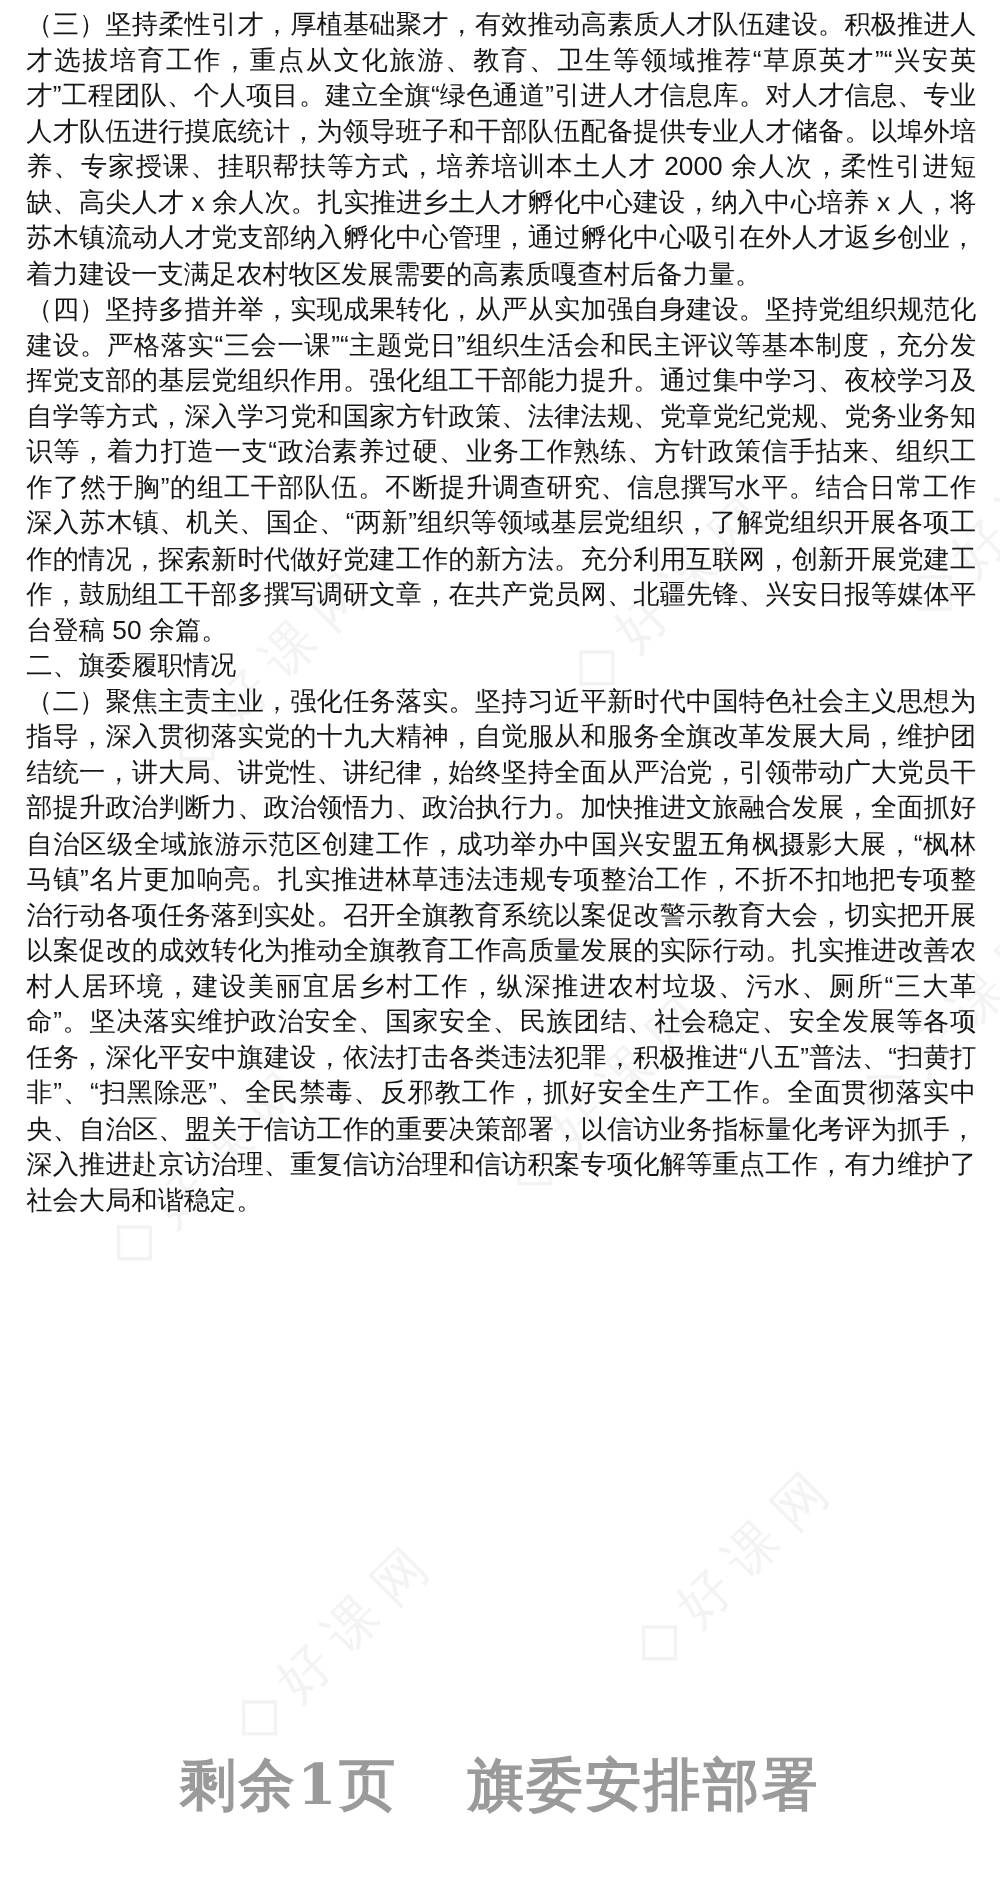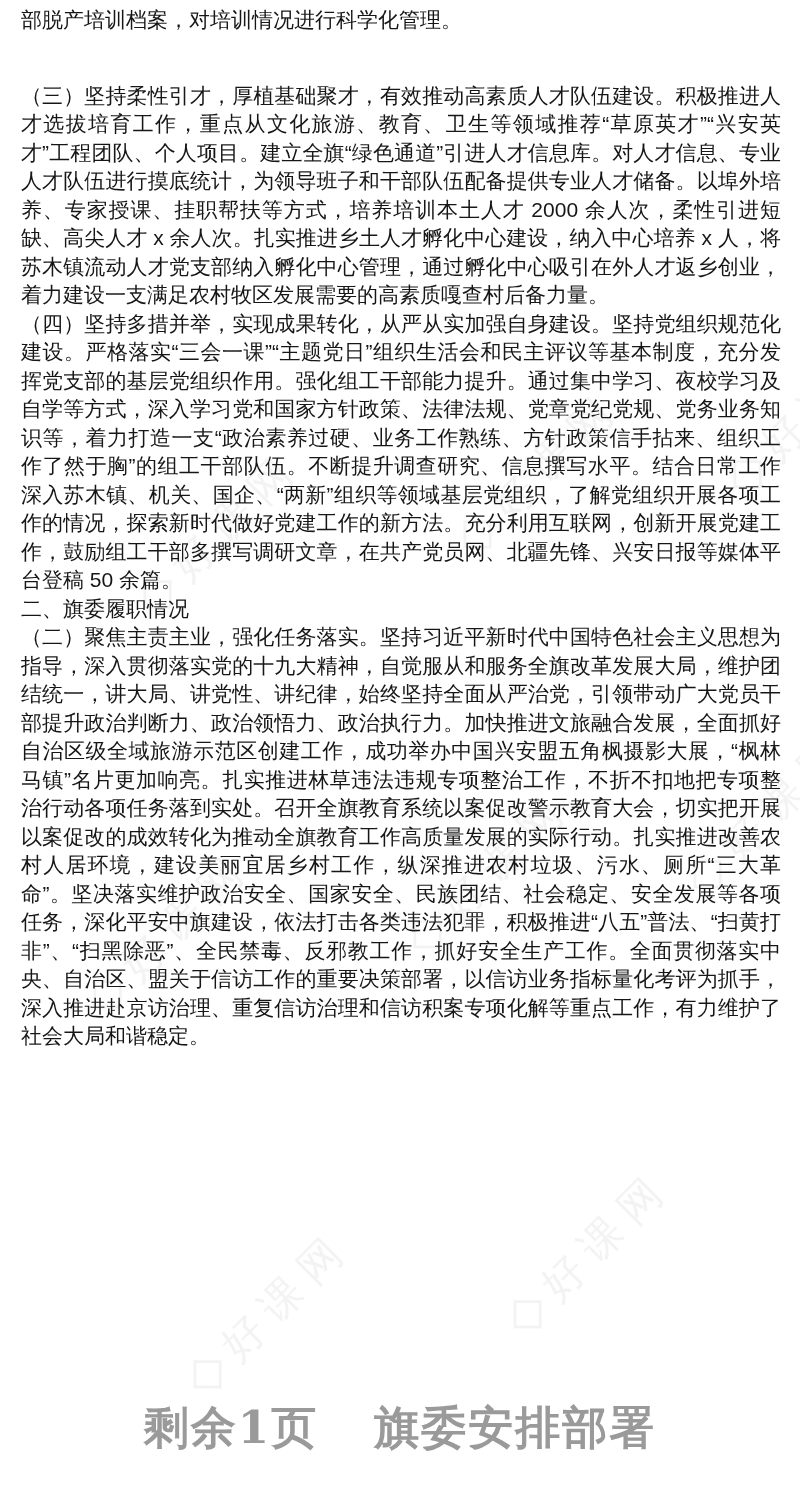--- a/index.html
+++ b/index.html
@@ -69,21 +69,20 @@
   <div class="wm" style="left:430px; top:440px;"><span class="logo">◇</span><span>好课网</span></div>
   <div class="wm" style="left:700px; top:380px;"><span class="logo">◇</span><span>好课网</span></div>
   <div class="wm" style="left:60px;  top:900px;"><span class="logo">◇</span><span>好课网</span></div>
   <div class="wm" style="left:380px; top:840px;"><span class="logo">◇</span><span>好课网</span></div>
   <div class="wm" style="left:660px; top:780px;"><span class="logo">◇</span><span>好课网</span></div>
   <div class="wm" style="left:160px; top:1280px;"><span class="logo">◇</span><span>好课网</span></div>
   <div class="wm" style="left:480px; top:1220px;"><span class="logo">◇</span><span>好课网</span></div>
 </div>
 
 <div class="page-text">
-  <p class="trailing">部脱产培训档案，对培训情况进行科学化管理。</p>
   <p>（三）坚持柔性引才，厚植基础聚才，有效推动高素质人才队伍建设。积极推进人才选拔培育工作，重点从文化旅游、教育、卫生等领域推荐“草原英才”“兴安英才”工程团队、个人项目。建立全旗“绿色通道”引进人才信息库。对人才信息、专业人才队伍进行摸底统计，为领导班子和干部队伍配备提供专业人才储备。以埠外培养、专家授课、挂职帮扶等方式，培养培训本土人才 2000 余人次，柔性引进短缺、高尖人才 x 余人次。扎实推进乡土人才孵化中心建设，纳入中心培养 x 人，将苏木镇流动人才党支部纳入孵化中心管理，通过孵化中心吸引在外人才返乡创业，着力建设一支满足农村牧区发展需要的高素质嘎查村后备力量。</p>
   <p>（四）坚持多措并举，实现成果转化，从严从实加强自身建设。坚持党组织规范化建设。严格落实“三会一课”“主题党日”组织生活会和民主评议等基本制度，充分发挥党支部的基层党组织作用。强化组工干部能力提升。通过集中学习、夜校学习及自学等方式，深入学习党和国家方针政策、法律法规、党章党纪党规、党务业务知识等，着力打造一支“政治素养过硬、业务工作熟练、方针政策信手拈来、组织工作了然于胸”的组工干部队伍。不断提升调查研究、信息撰写水平。结合日常工作深入苏木镇、机关、国企、“两新”组织等领域基层党组织，了解党组织开展各项工作的情况，探索新时代做好党建工作的新方法。充分利用互联网，创新开展党建工作，鼓励组工干部多撰写调研文章，在共产党员网、北疆先锋、兴安日报等媒体平台登稿 50 余篇。</p>
   <p class="heading">二、旗委履职情况</p>
   <p>（二）聚焦主责主业，强化任务落实。坚持习近平新时代中国特色社会主义思想为指导，深入贯彻落实党的十九大精神，自觉服从和服务全旗改革发展大局，维护团结统一，讲大局、讲党性、讲纪律，始终坚持全面从严治党，引领带动广大党员干部提升政治判断力、政治领悟力、政治执行力。加快推进文旅融合发展，全面抓好自治区级全域旅游示范区创建工作，成功举办中国兴安盟五角枫摄影大展，“枫林马镇”名片更加响亮。扎实推进林草违法违规专项整治工作，不折不扣地把专项整治行动各项任务落到实处。召开全旗教育系统以案促改警示教育大会，切实把开展以案促改的成效转化为推动全旗教育工作高质量发展的实际行动。扎实推进改善农村人居环境，建设美丽宜居乡村工作，纵深推进农村垃圾、污水、厕所“三大革命”。坚决落实维护政治安全、国家安全、民族团结、社会稳定、安全发展等各项任务，深化平安中旗建设，依法打击各类违法犯罪，积极推进“八五”普法、“扫黄打非”、“扫黑除恶”、全民禁毒、反邪教工作，抓好安全生产工作。全面贯彻落实中央、自治区、盟关于信访工作的重要决策部署，以信访业务指标量化考评为抓手，深入推进赴京访治理、重复信访治理和信访积案专项化解等重点工作，有力维护了社会大局和谐稳定。</p>
 
 </div>
 
 <div class="footer">
   <span>剩余1页</span><span class="gap"></span><span>旗委安排部署</span>
 </div>

